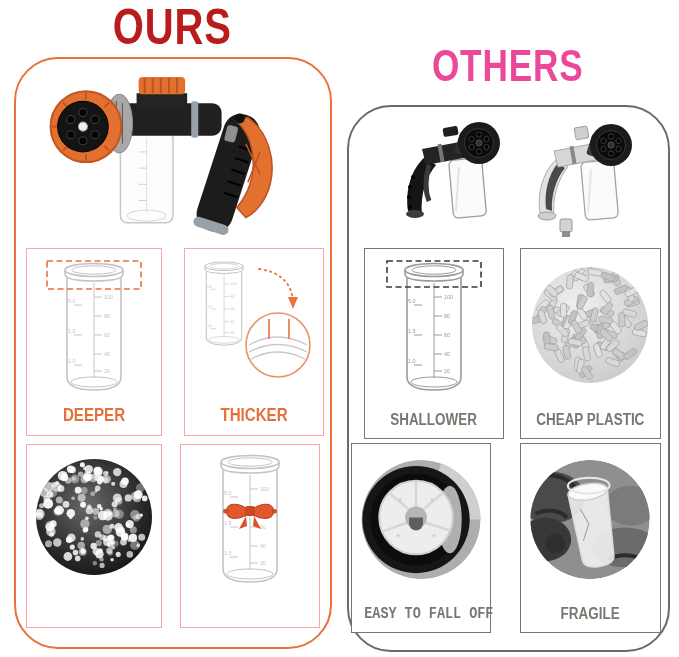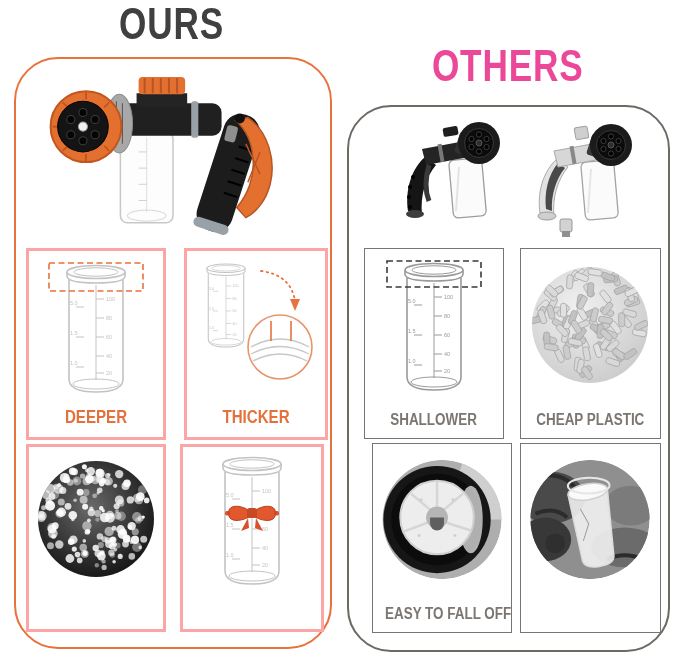--- a/index.html
+++ b/index.html
@@ -1,47 +1,47 @@
 <!DOCTYPE html>
 <html><head>
 <meta charset="utf-8">
 <style>
   html,body{margin:0;padding:0;background:#fff;}
   body{width:679px;height:657px;position:relative;overflow:hidden;
        font-family:"Liberation Sans","DejaVu Sans",sans-serif;}
   .col-title{position:absolute;text-align:center;font-weight:bold;line-height:1;}
   .col-title .squeeze{display:inline-block;transform:scaleX(.80);transform-origin:center;
        letter-spacing:1px;}
-  #ours-title{left:14px;top:2px;width:316px;font-size:44px;color:#404040;}
+  #ours-title{left:14px;top:2px;width:316px;font-size:50px;color:#b91c1c;}
   #others-title{left:347px;top:44px;width:321px;font-size:44px;color:#ec4899;}
   .panel{position:absolute;background:#fff;border-radius:44px;}
   #ours-panel{left:14px;top:57px;width:314px;height:588px;border:2px solid #E8713C;}
   #others-panel{left:347px;top:105px;width:319px;height:543px;border:2px solid #6E6963;}
   .hero{position:absolute;}
   .cell{position:absolute;background:#fff;}
-  .cell.orange{border:3px solid #fca5a5;}
+  .cell.orange{border:1px solid #fca5a5;}
   .cell.gray{border:1px solid #757575;}
   .cell svg.art{position:absolute;left:0;top:4px;width:100%;height:calc(100% - 34px);}
   .cell-label{position:absolute;left:0;bottom:9px;width:100%;text-align:center;
        font-weight:bold;white-space:nowrap;}
   .cell-label .squeeze{display:inline-block;transform:scaleX(.84);transform-origin:center;}
   .cell-label.orange{color:#E4713C;}
   .cell-label.gray{color:#7C7671;}
   .lbl-lg{font-size:18px;}
   .lbl-md{font-size:16px;}
   .lbl-sm{font-size:12.5px;}
   
   #cell-deeper{left:10px;top:189px;width:134px;height:186px;}
   #cell-thicker{left:168px;top:189px;width:138px;height:186px;}
   #cell-premium{left:10px;top:385px;width:134px;height:182px;}
   #cell-soap{left:164px;top:385px;width:138px;height:182px;}
   
   #cell-shallower{left:15px;top:141px;width:138px;height:189px;}
   #cell-cheap{left:171px;top:141px;width:139px;height:189px;}
-  #cell-falloff{left:23px;top:336px;width:138px;height:188px;}
+  #cell-falloff{left:2px;top:336px;width:138px;height:188px;font-family:Liberation Mono, monospace;}
   #cell-fragile{left:171px;top:336px;width:139px;height:188px;}
   .bottle-light{color:#c3c3c3;}
   .bottle-dark{color:#9a9a9a;}
   .hidden-defs{position:absolute;width:0;height:0;overflow:hidden;}
 </style>
 </head>
 <body>
 
 <svg class="hidden-defs" xmlns="http://www.w3.org/2000/svg" aria-hidden="true">
   <defs>
@@ -601,14 +601,16 @@
         <path d="M10 30 Q40 22 54 40 M14 66 Q34 58 46 70 M86 112 Q104 104 122 112" stroke="#2c2c2c" stroke-width="4" fill="none"></path>
         <circle cx="34" cy="96" r="10" fill="#2f2f2f"></circle>
         <g transform="rotate(-9 70 78)">
           <path d="M52 44 L56 112 Q57 120 72 120 Q87 120 88 112 L92 44 Z" fill="rgba(245,245,245,.88)" stroke="#dcdcdc" stroke-width="1.5"></path>
           <ellipse cx="72" cy="44" rx="20" ry="8" fill="#fafafa" stroke="#d0d0d0" stroke-width="1.5"></ellipse>
           <ellipse cx="74" cy="38" rx="21" ry="8" fill="none" stroke="#e6e6e6" stroke-width="2" transform="rotate(8 74 38)"></ellipse>
           <path d="M62 60 L68 76 L60 92" stroke="#9c9c9c" stroke-width="1" fill="none"></path>
         </g>
       </g>
     </svg>
+    <div class="cell-label gray lbl-md">
+      <span class="squeeze">FRAGILE</span></div>
   </div>
 </div>
 
 </body></html>

